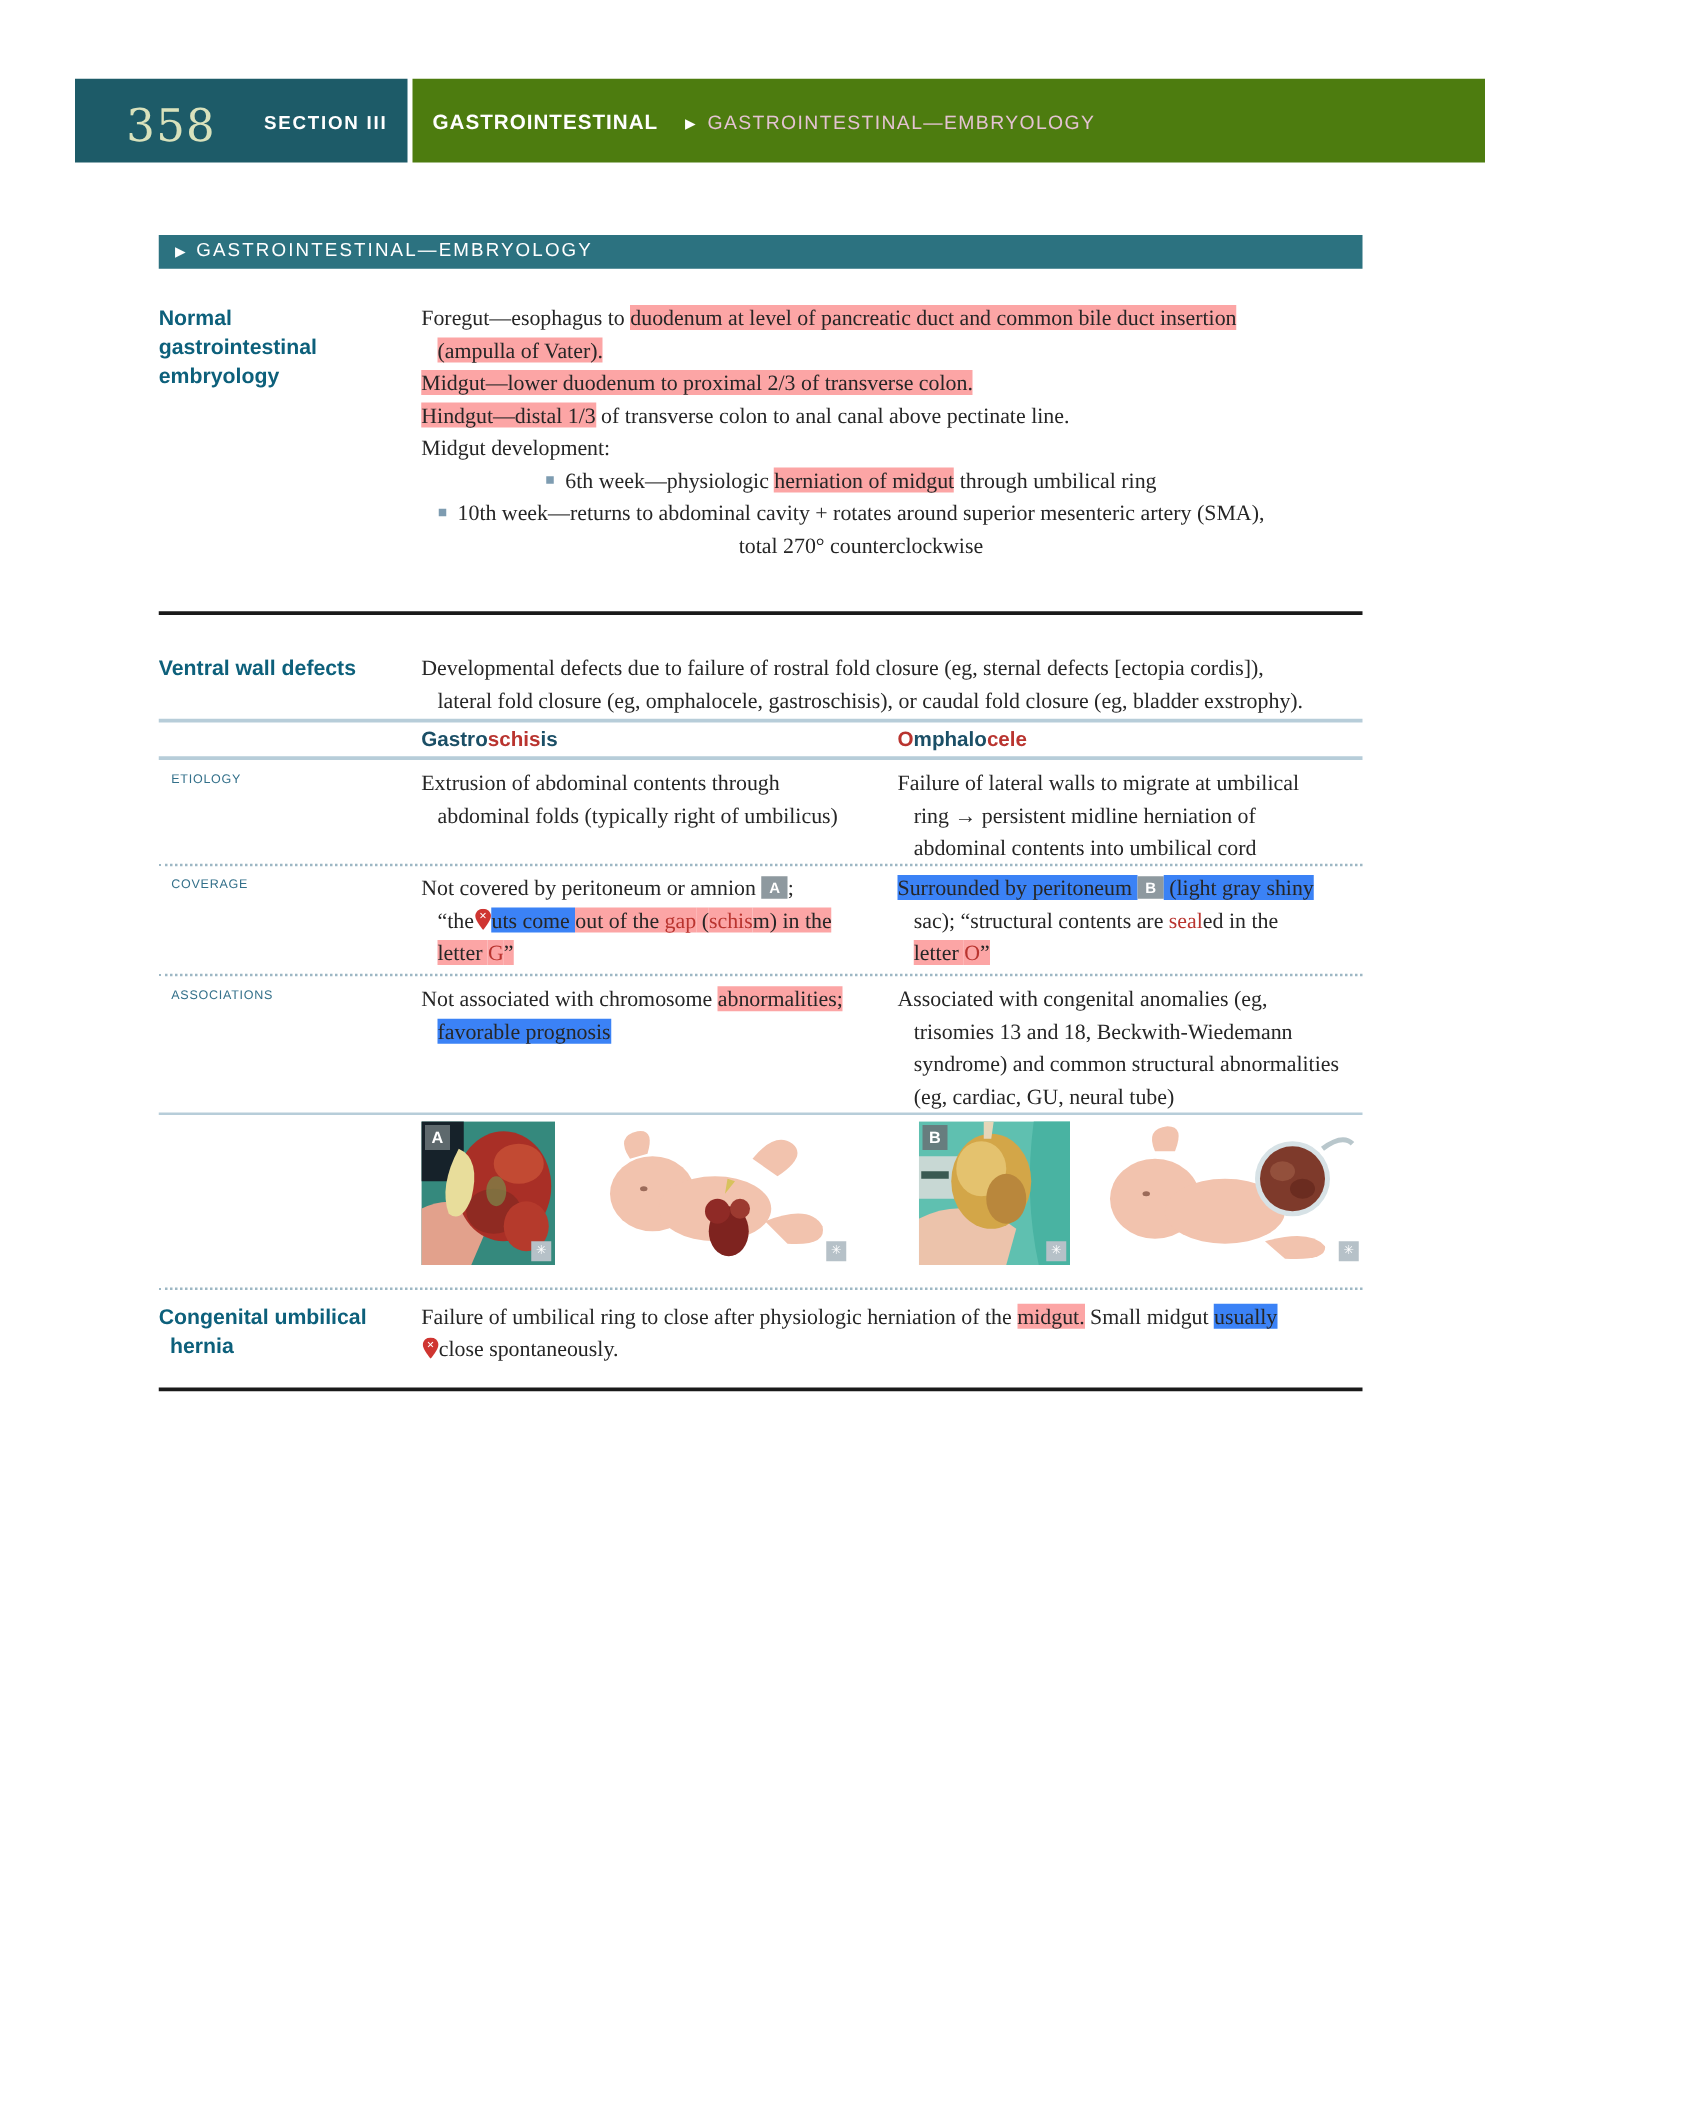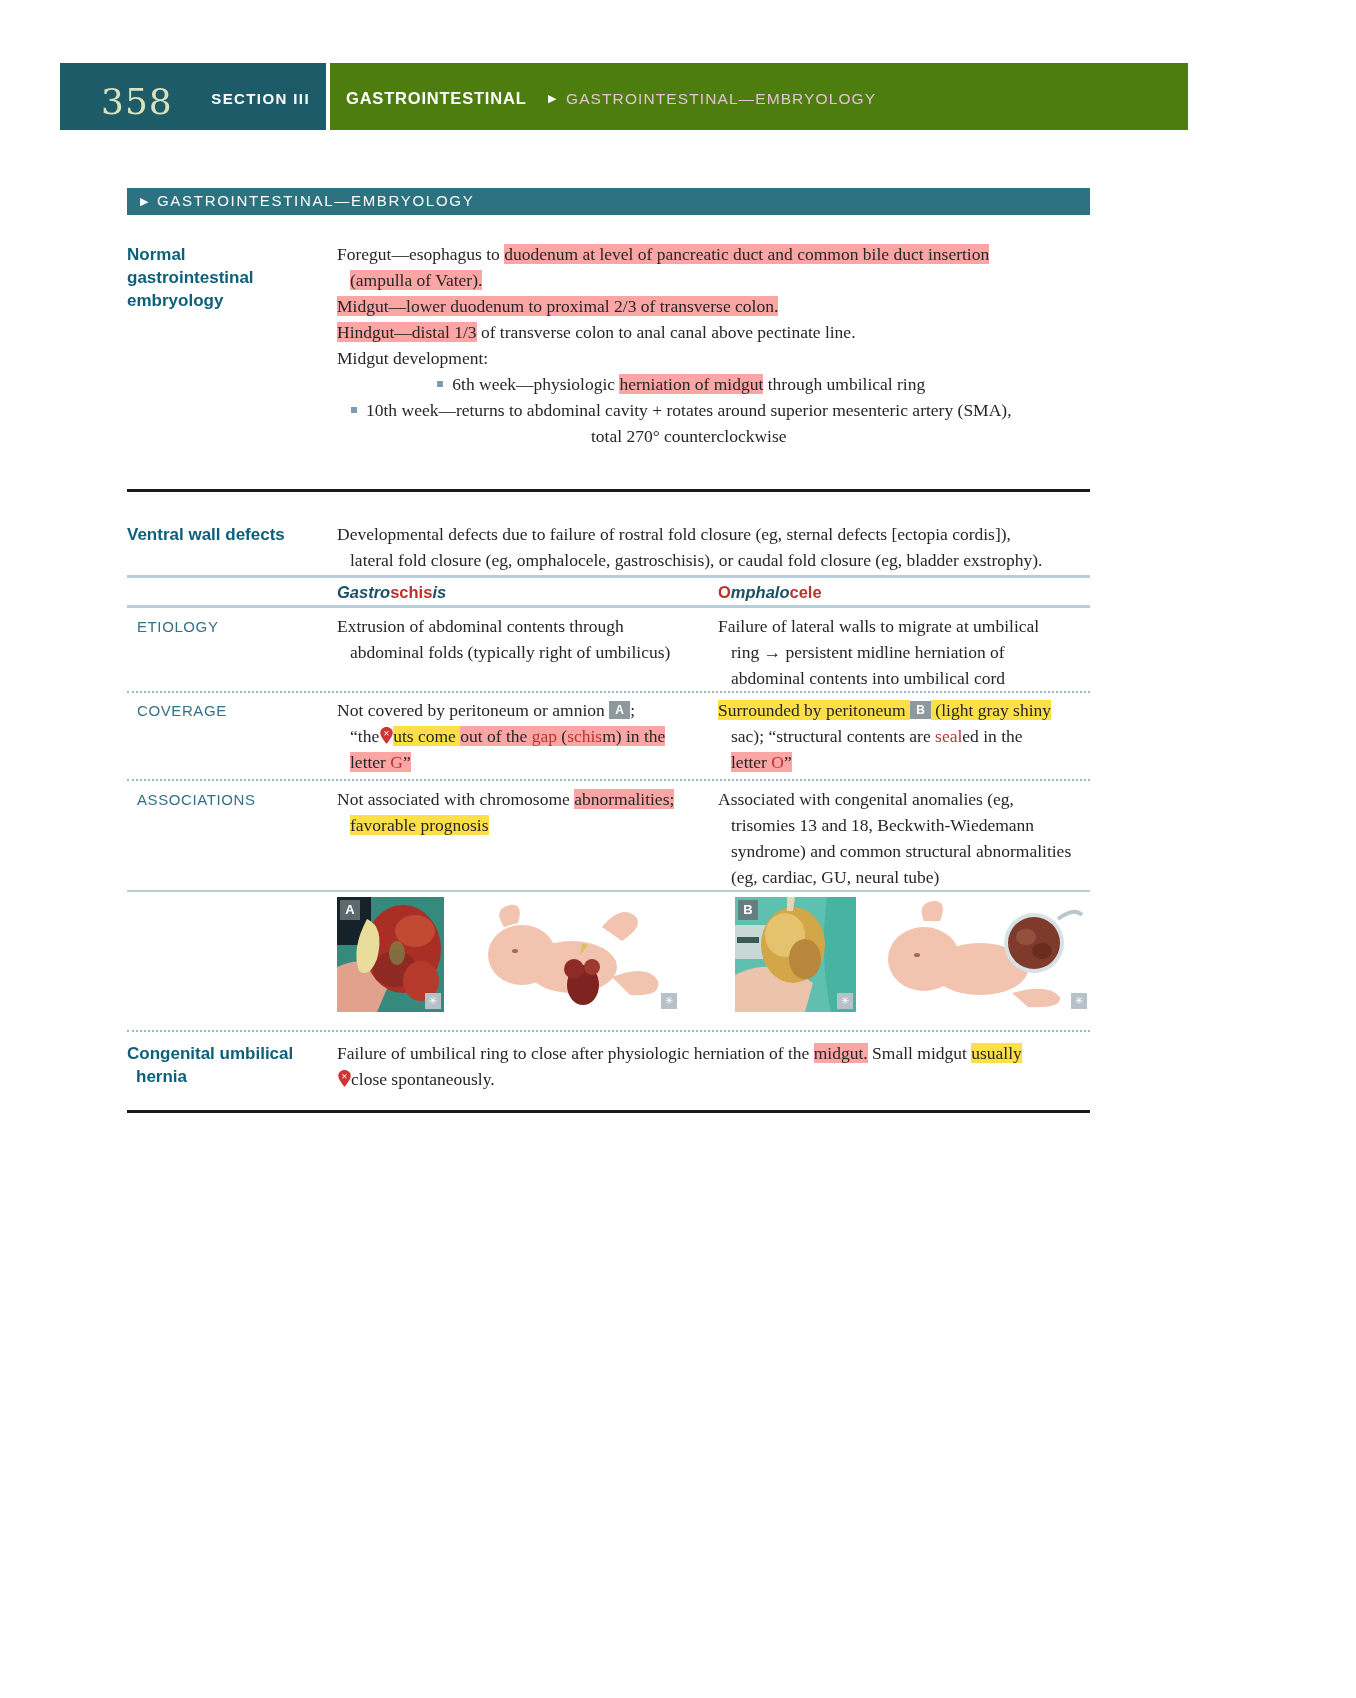--- a/index.html
+++ b/index.html
@@ -1,23 +1,23 @@
 <!DOCTYPE html>
 <html><head>
 <meta charset="utf-8">
 <style>
   html,body{margin:0;padding:0;background:#ffffff;}
   .page{position:relative;width:1356px;height:1698px;background:#fff;overflow:hidden;
         font-family:"Liberation Serif",serif;}
   .t{font-size:17.5px;line-height:26px;color:#262626;}
   .ln{white-space:nowrap;}
   .hy{background:#fca5a5;}
-  .hb{background:#fde047;}
+  .hb{background:#3b82f6;}
   .rd{color:#b9342f;}
-  .nv{color:#1b4f66;font-style:italic;}
+  .nv{color:#1b4f66;}
   .c1{padding-left:13px;}
   .c2{padding-left:29px;text-align:center;}
   .bln{padding-left:14px;text-align:center;}
 
   
   .hteal{position:absolute;left:60px;top:63px;width:266px;height:67px;background:#1d5b68;}
   .hmar{position:absolute;left:330px;top:63px;width:858px;height:67px;background:#4d7c0f;}
   .pgnum{position:absolute;left:41px;top:18px;font-family:"DejaVu Serif",serif;font-size:36px;
          color:#d9e2bc;letter-spacing:1px;}
   .secIII{position:absolute;right:16px;top:27px;font-family:"Liberation Sans",sans-serif;
@@ -36,21 +36,21 @@
 
   
   .rule-black{position:absolute;left:127px;width:963px;height:3px;background:#1a1a1a;}
   .rule-lt{position:absolute;left:127px;width:963px;height:3px;background:#b7cdd9;}
   .rule-ltthin{position:absolute;left:127px;width:963px;height:2px;background:#b7cdd9;}
   .rule-dot{position:absolute;left:127px;width:963px;border-top:2px dotted #9db7c4;height:0;}
 
   
   .h1lbl{position:absolute;font-family:"Liberation Sans",sans-serif;font-weight:bold;
          font-size:17px;line-height:23px;color:#0d607b;}
-  .rowlbl{position:absolute;font-family:"Liberation Sans",sans-serif;font-size:15px;
+  .rowlbl{position:absolute;font-family:"Liberation Sans",sans-serif;font-size:10px;
           color:#33708a;letter-spacing:.6px;}
 
   .row{position:absolute;left:127px;width:963px;}
   .colB{position:absolute;left:210px;top:0;}
   .colG{position:absolute;left:210px;top:0;}
   .colO{position:absolute;left:591px;top:0;}
   .colhead{font-family:"Liberation Sans",sans-serif;font-weight:bold;font-size:16.5px;line-height:22px;}
 
   .blt{display:inline-block;width:6px;height:6px;background:#7e9cb1;margin:0 9px 3px 0;vertical-align:middle;}
   .abadge{display:inline-block;min-width:19px;height:18px;background:#8e999f;color:#fff;

